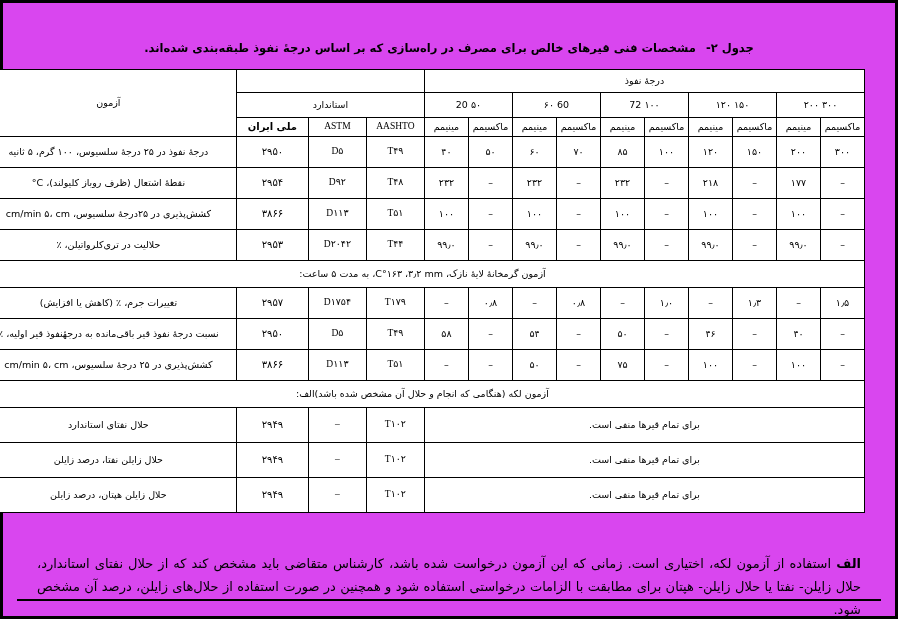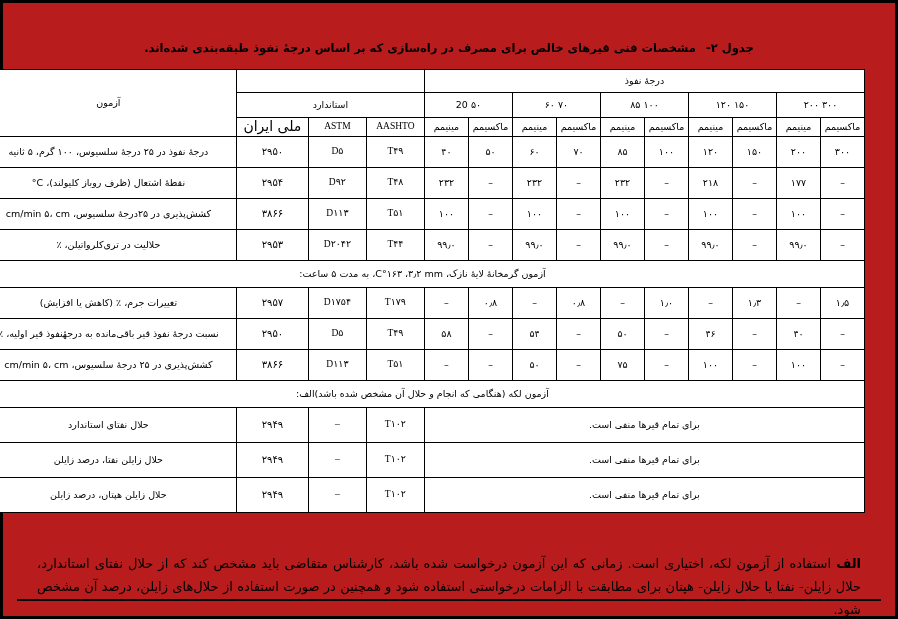--- a/index.html
+++ b/index.html
@@ -12,21 +12,21 @@
     height: 619px;
     font-family: "DejaVu Sans", "Liberation Sans", sans-serif;
     color: #000000;
     overflow: hidden;
   }
   #page {
     position: relative;
     width: 898px;
     height: 619px;
     box-sizing: border-box;
-    background: #b91c1c;
+    background: #d946ef;
     border: 3px solid #000000;
     padding: 0;
   }
   .caption {
     position: absolute;
     top: 38px;
     right: 58px;
     left: 58px;
     text-align: center;
     font-size: 11.5px;
@@ -71,22 +71,22 @@
     height: 18px;
   }
   .h-std-sub {
     font-size: 9px;
     font-weight: bold;
     height: 18px;
     font-family: Liberation Serif, serif;
   }
   .h-std-sub.fa {
     font-family: "DejaVu Sans", sans-serif;
-    font-weight: normal;
-    font-size: 14px;
+    font-weight: bold;
+    font-size: 10px;
     margin-left: 48px;
   }
   .h-test {
     font-size: 11.5px;
   }
   td.val {
     height: 30px;
     font-size: 10px;
   }
   td.std {
@@ -172,22 +172,22 @@
     </colgroup>
     <tbody>
       <tr>
         <td class="h-group" colspan="10">درجهٔ نفوذ</td>
         <td class="h-group" colspan="3" rowspan="1"></td>
         <td class="h-test" rowspan="3">آزمون</td>
       </tr>
       <tr>
         <td class="h-grade" colspan="2">۳۰۰ ۲۰۰</td>
         <td class="h-grade" colspan="2">۱۵۰ ۱۲۰</td>
-        <td class="h-grade" colspan="2">۱۰۰ ۸۵</td>
-        <td class="h-grade" colspan="2">۷۰ ۶۰</td>
+        <td class="h-grade" colspan="2">۱۰۰ 72</td>
+        <td class="h-grade" colspan="2">60 ۶۰</td>
         <td class="h-grade" colspan="2">۵۰ 20</td>
         <td class="h-group" colspan="3" rowspan="1">استاندارد</td>
       </tr>
       <tr>
         <td class="h-minmax">ماکسیمم</td>
         <td class="h-minmax">مینیمم</td>
         <td class="h-minmax">ماکسیمم</td>
         <td class="h-minmax">مینیمم</td>
         <td class="h-minmax">ماکسیمم</td>
         <td class="h-minmax">مینیمم</td>

